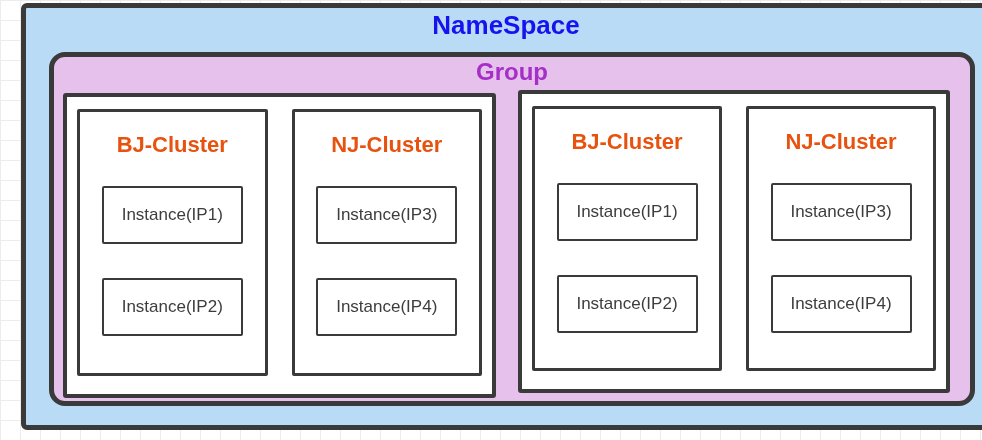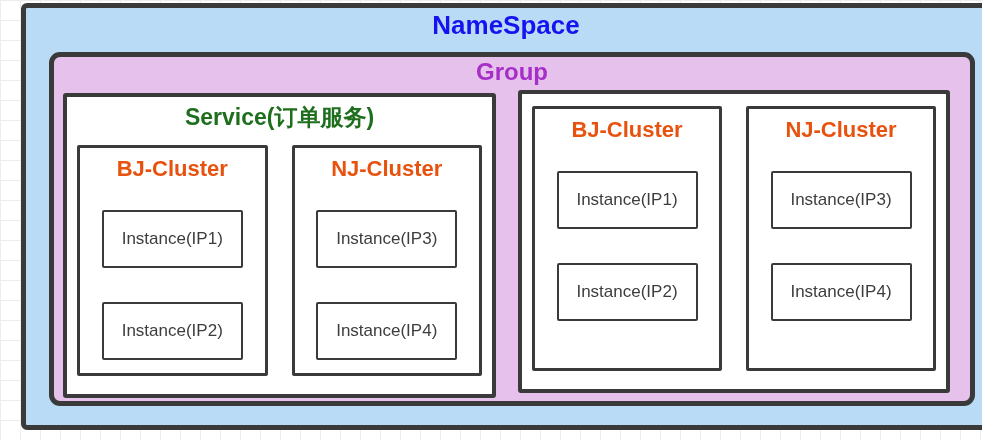--- a/index.html
+++ b/index.html
@@ -25,21 +25,21 @@
     background:#b9dbf6;
   }
   .ns-title {
     margin-top:2px; text-align:center;
     font-size:26px; font-weight:bold; color:#1713ef;
   }
 
   
   .group-box {
     left:23px; top:44px; width:926px; height:354px;
-    border-width:5px; border-radius:11px;
+    border-width:5px; border-radius:16px;
     background:#e5c1ec;
   }
   .group-title {
     margin-top:1px; text-align:center;
     font-size:24px; font-weight:600; color:#a62fc7;
   }
 
   
   .service-box {
     border-width:4px; border-radius:3px;
@@ -58,21 +58,21 @@
     padding:12px 10px 18px 10px;
   }
 
   .cluster-box {
     flex:1; position:relative;
     border:3px solid #3a3a3a; border-radius:2px;
     background:#fff;
     display:flex; flex-direction:column; align-items:center;
   }
   .cluster-title {
-    padding-top:8px;
+    padding-top:20px;
     font-size:22px; font-weight:bold; color:#e8520f;
   }
 
   .instance-box {
     width:141px; height:58px;
     margin-top:34px;
     border:2.5px solid #3a3a3a; border-radius:2px;
     background:#fff;
     display:flex; flex-direction:row; align-items:center; justify-content:center;
     font-size:17px; line-height:1.25; color:#3d3d3d;
@@ -93,21 +93,20 @@
 
 <div class="canvas">
 
   <div class="box ns-box">
     <div class="ns-title">NameSpace</div>
 
     <div class="box group-box">
       <div class="group-title">Group</div>
 
       <div class="box service-box service-order">
-        <div class="service-title">Service(订单服务)</div>
         <div class="clusters">
 
           <div class="cluster-box">
             <div class="cluster-title">BJ-Cluster</div>
             <div class="instance-box">
               <span>Instance</span>
               <span>(IP1)</span>
             </div>
             <div class="instance-box">
               <span>Instance</span>

